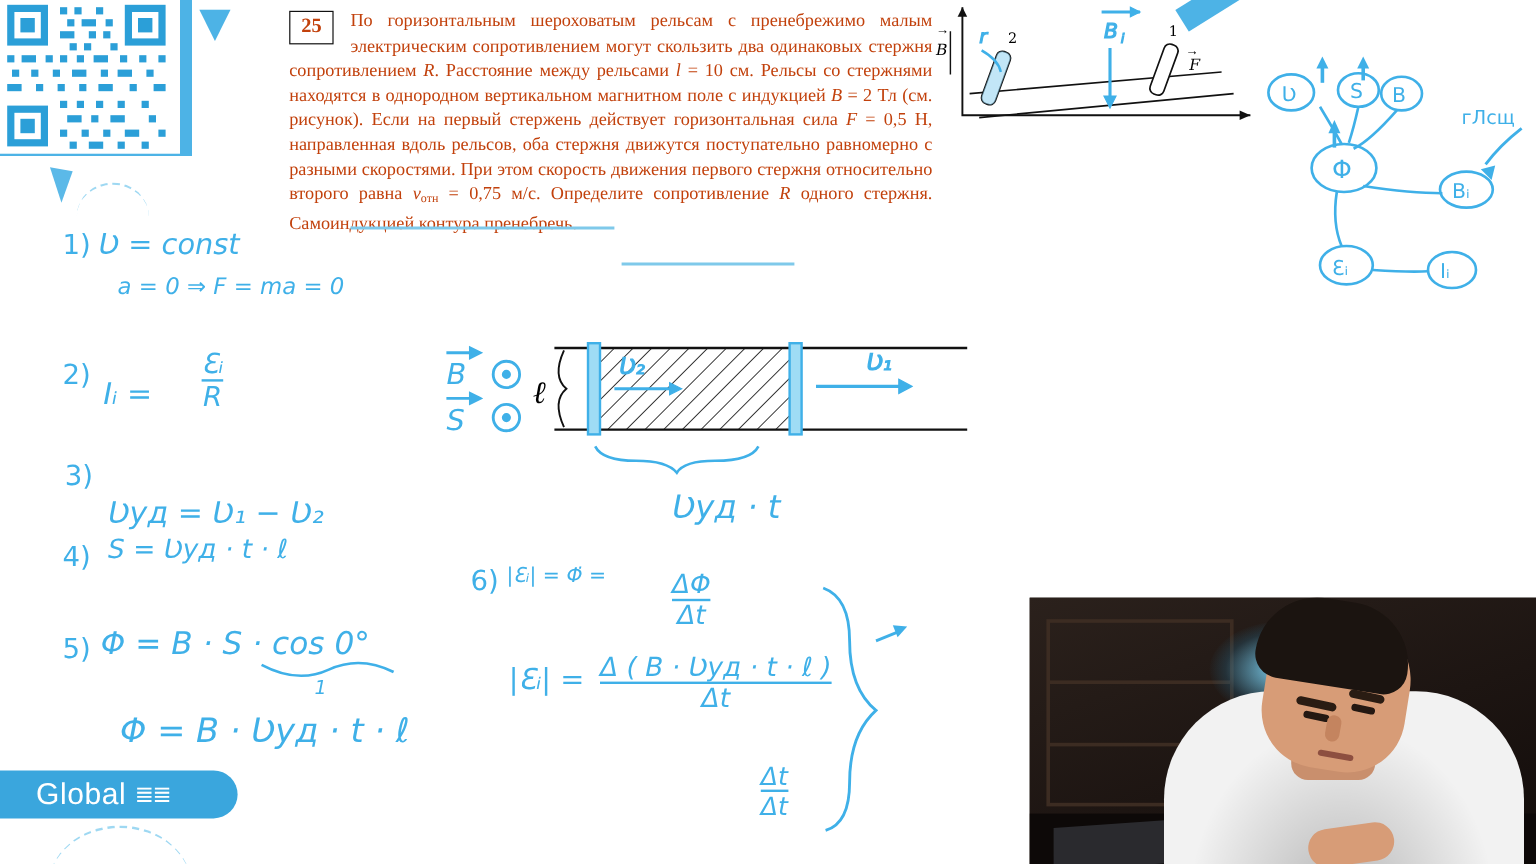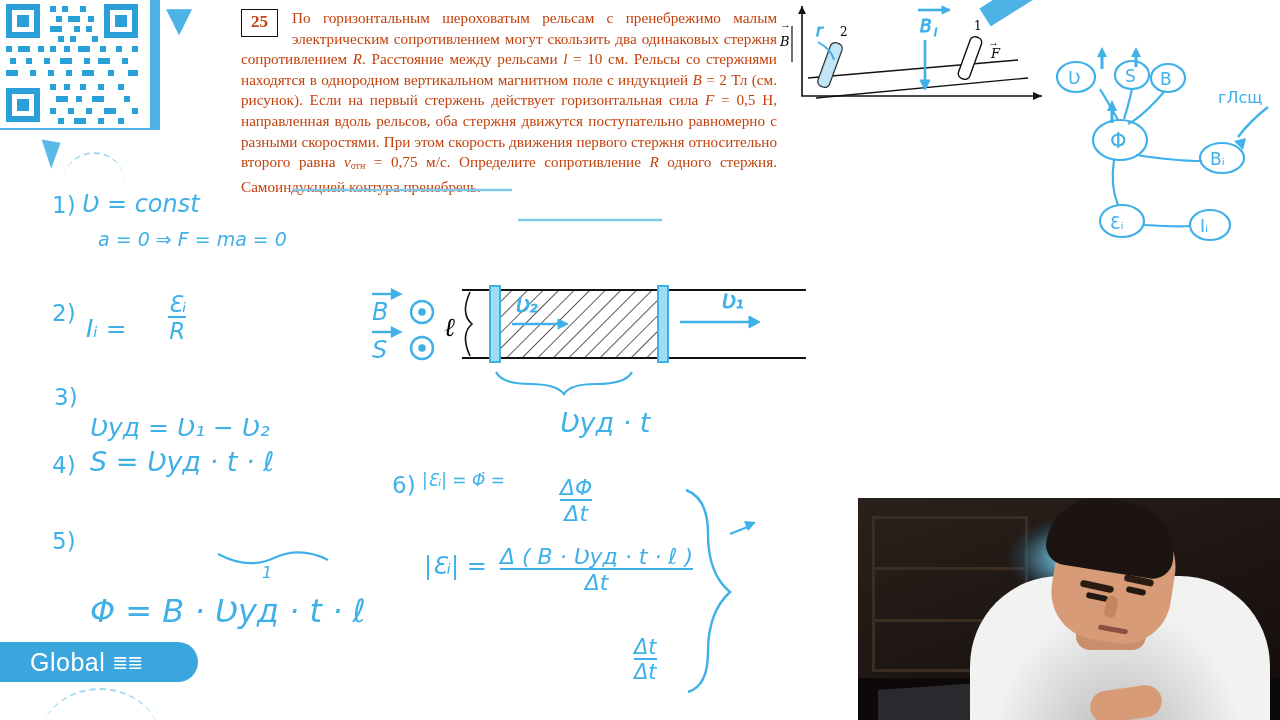--- a/index.html
+++ b/index.html
@@ -302,28 +302,29 @@
   <div class="hw it" style="left:86px;top:314px;font-size:25px;">Iᵢ =</div>
   <div class="hw frac it" style="left:168px;top:292px;font-size:23px;">
     <div>Ɛᵢ</div>
     <div class="den">R</div>
   </div>
 
   <div class="hw" style="left:54px;top:384px;font-size:23px;">3)</div>
   <div class="hw it" style="left:90px;top:380px;font-size:25px;margin-top:33px;">Ʋуд = Ʋ₁ − Ʋ₂</div>
 
   <div class="hw" style="left:52px;top:452px;font-size:23px;">4)</div>
-  <div class="hw it" style="left:90px;top:446px;font-size:27px;">S = Ʋуд · t · ℓ</div>
+  <div class="hw it" style="left:90px;top:446px;font-size:22px;">S = Ʋуд · t · ℓ</div>
 
   <div class="hw" style="left:52px;top:528px;font-size:23px;">5)</div>
+  <div class="hw it" style="left:84px;top:522px;font-size:26px;">Φ = B · S · cos 0°</div>
   <svg class="hw" style="left:214px;top:548px;" width="120" height="34">
     <path d="M4 6 q30 16 56 4 q26 -12 54 2" stroke="#3fb0e8" stroke-width="2.2" fill="none"></path>
   </svg>
   <div class="hw it" style="left:262px;top:563px;font-size:16px;">1</div>
-  <div class="hw it" style="left:90px;top:592px;font-size:32px;">Φ = B · Ʋуд · t · ℓ</div>
+  <div class="hw it" style="left:100px;top:592px;font-size:28px;">Φ = B · Ʋуд · t · ℓ</div>
 
   <svg style="position:absolute;left:366px;top:280px;" width="460" height="170">
 
     <path d="M96 10 L440 10" stroke="#111" stroke-width="2"></path>
     <path d="M96 78 L440 78" stroke="#111" stroke-width="2"></path>
 
     <defs>
       <pattern id="hatch" width="11" height="11" patternTransform="rotate(45)" patternUnits="userSpaceOnUse">
         <line x1="0" y1="0" x2="0" y2="11" stroke="#111" stroke-width="1.4"></line>
       </pattern>

